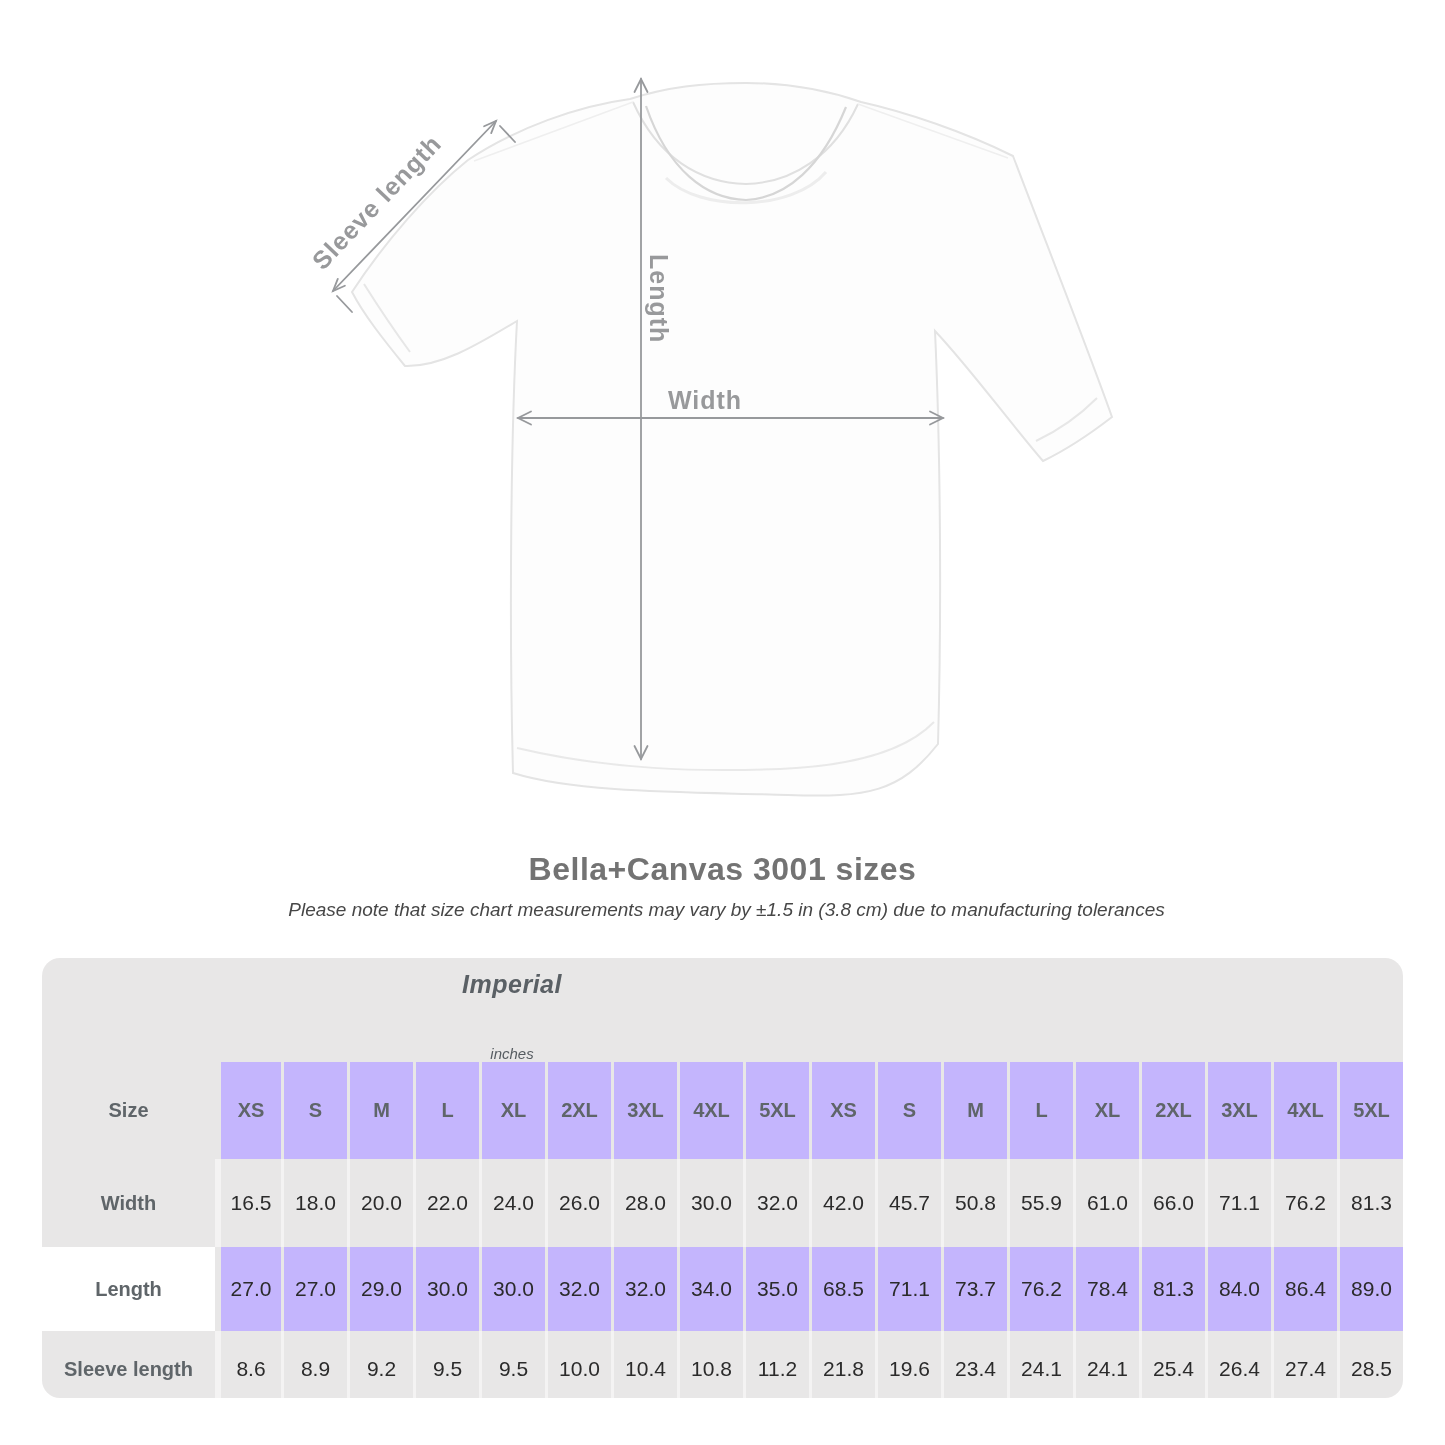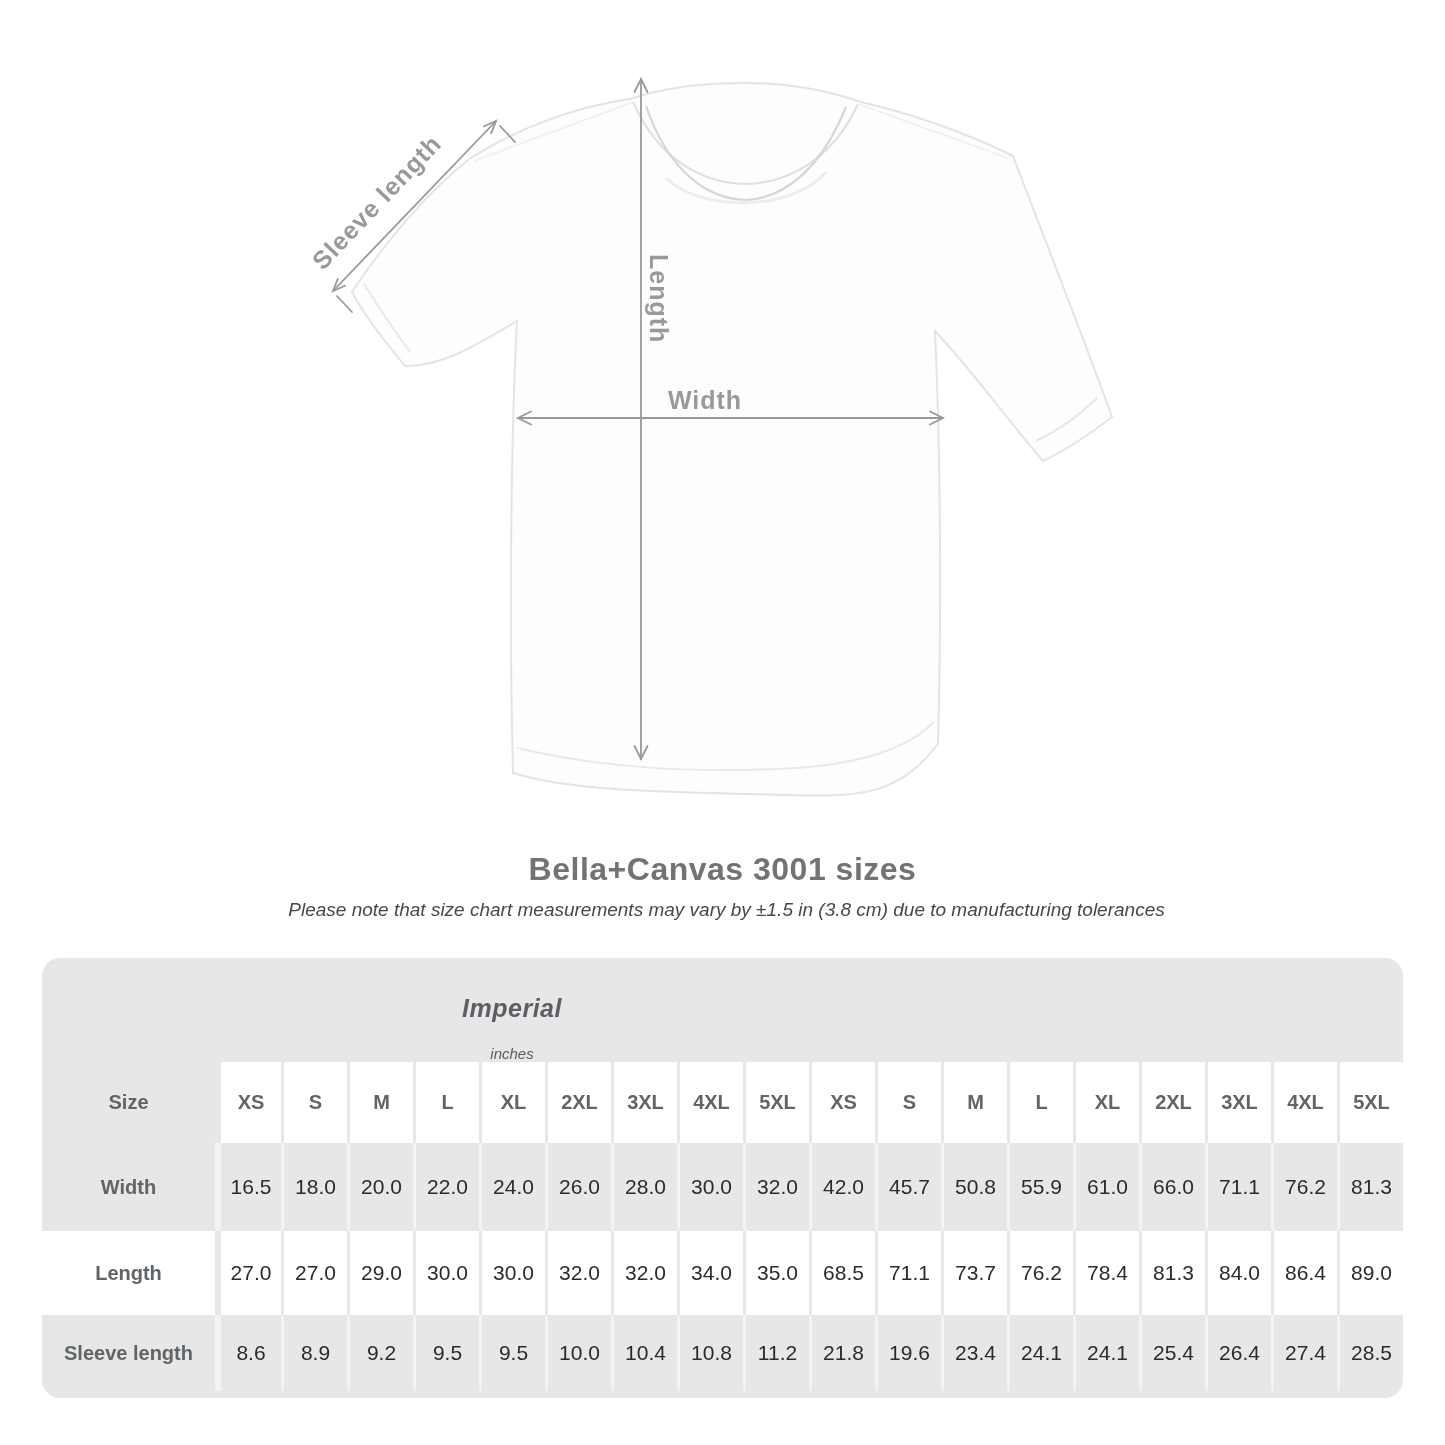--- a/index.html
+++ b/index.html
@@ -12,40 +12,40 @@
 
   .title{position:absolute;top:851px;left:0;width:100%;text-align:center;
          font-size:32px;font-weight:bold;color:#737373;letter-spacing:.5px;}
   .subtitle{position:absolute;top:899px;left:4px;width:100%;text-align:center;
             font-size:19px;font-style:italic;color:#474747;}
 
   .size-table{position:absolute;top:958px;left:42px;width:1361px;height:440px;
               background:#e8e7e7;border-radius:18px;overflow:hidden;box-sizing:border-box;}
 
   .unit-row{display:grid;grid-template-columns:173px repeat(18,66px);height:104px;}
-  .unit-group{display:flex;flex-direction:column;align-items:center;justify-content:flex-end;
-              gap:22px;padding-top:0;}
+  .unit-group{display:flex;flex-direction:column;align-items:center;justify-content:space-between;
+              gap:22px;padding-top:12px;}
   .ug-imp{grid-column:2 / span 9;}
   .ug-met{grid-column:11 / span 9;}
   .ug-label{font-size:25px;font-weight:bold;font-style:italic;color:#5a6065;letter-spacing:.5px;}
   .ug-sub{font-size:15px;font-style:italic;color:#565c61;}
 
   .trow{display:grid;grid-template-columns:173px repeat(18,66px);}
-  .row-size{height:81px}
+  .row-size{height:97px}
   .row-width{height:88px}
   .row-length{height:84px}
   .row-sleeve{height:76px}
 
   .lcell{display:flex;align-items:center;justify-content:center;
          font-weight:bold;font-size:20px;color:#5f6569;}
   .dcell{display:flex;align-items:center;justify-content:center;
          font-size:21px;color:#2b2b2b;border-left:3px solid transparent;box-sizing:border-box;}
   .hcell{font-weight:bold;font-size:20px;color:#5f6569;}
 
-  .trow.white .dcell{background:#ffffff;border-left-color:#e8e7e7;text-align:right;}
+  .trow.white .dcell{background:#c4b5fd;border-left-color:#e8e7e7;text-align:right;}
   .trow.white .lcell{background:#ffffff;}
   .trow.header .lcell{background:transparent;}
   .trow.gray .dcell{border-left-color:#f4f3f3;}
   .cells-imp > .dcell:first-child{border-left-width:6px;}
 </style>
 </head>
 <body>
 
 <div class="page">
 

